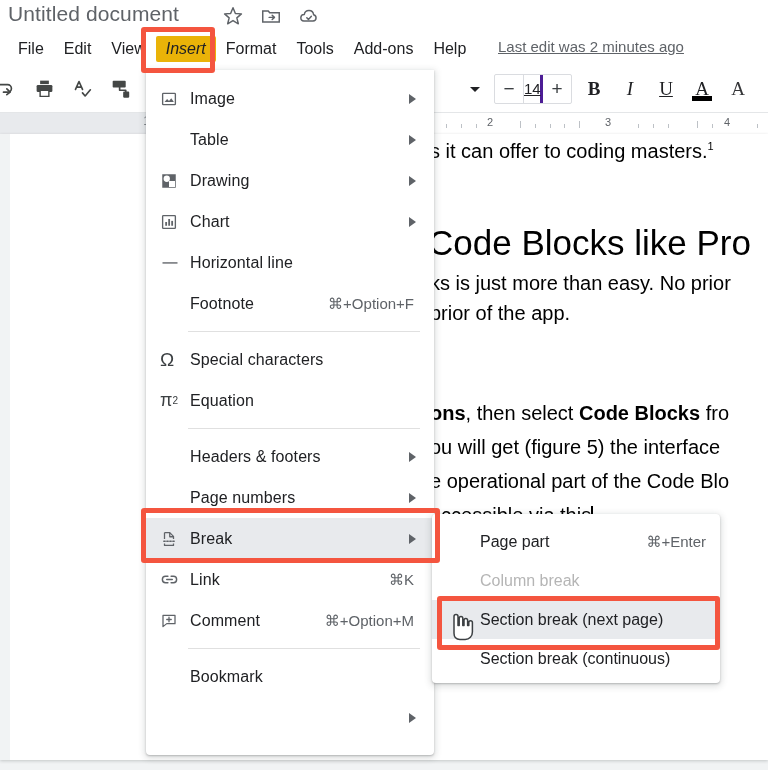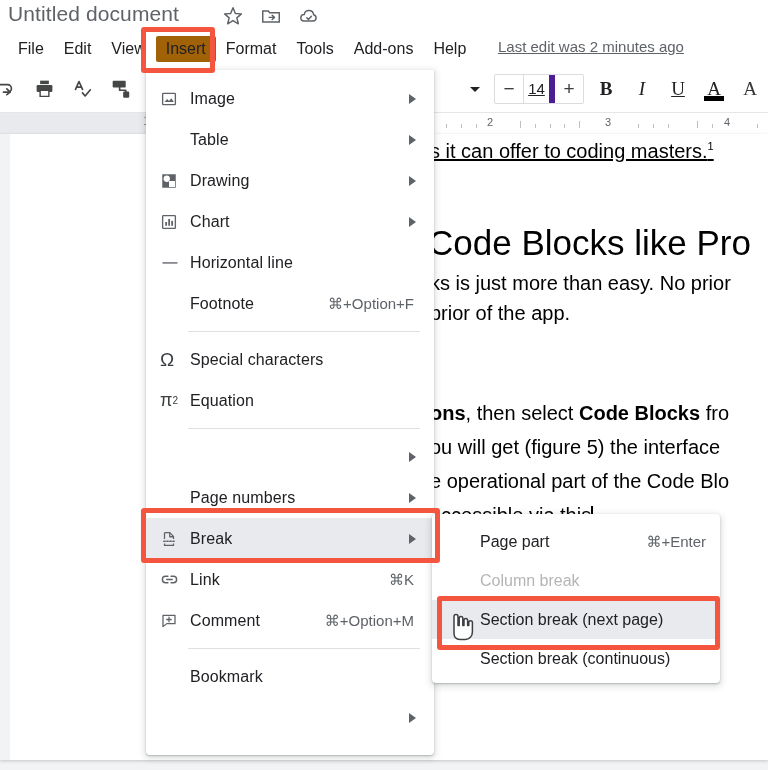--- a/index.html
+++ b/index.html
@@ -33,21 +33,21 @@
   }
   .menu-items {
     position: absolute; left: 8px; top: 0; height: 30px;
     display: flex; align-items: center; gap: 0px;
   }
   .menu-item {
     font-size: 16px; color: #202124; padding: 3px 10px;
     white-space: nowrap; line-height: 20px;
     border-radius: 2px;
   }
-  .menu-item.active { background: #a16207; }
+  .menu-item.active { background: #eab308; font-style: italic; }
   .lastedit {
     position: absolute; left: 498px; top: 4px;
     font-size: 15px; color: #5f6368;
     text-decoration: underline; white-space: nowrap;
   }
 
   
   .toolbar {
     position: absolute; left: 0; top: 68px; width: 768px; height: 44px;
     background: #ffffff;
@@ -58,22 +58,22 @@
 
   .tb-right { position: absolute; left: 466px; top: 6px; display: flex; align-items: center; gap: 4px; }
   .caret-down { width: 18px; height: 18px; display:flex; align-items:center; justify-content:center; }
   .fontsize-box {
     display: flex; align-items: center;
     border: 1px solid #dadce0; border-radius: 2px; height: 30px;
     margin-left: 6px;
   }
   .fs-btn { width: 28px; height: 28px; display: flex; align-items: center; justify-content: center;
             font-size: 19px; color: #3c4043; }
-  .fs-val { width: 32px; text-align: center; font-size: 15px; color: #202124;
-            border-left: 1px solid #dadce0; border-right: 6px solid #4c1d95; line-height: 28px; height:28px;text-decoration:underline;}
+  .fs-val { width: 20px; text-align: center; font-size: 15px; color: #202124;
+            border-left: 1px solid #dadce0; border-right: 3px solid #4c1d95; line-height: 28px; height:28px;text-decoration:underline;}
   .fmt-btn { width: 28px; height: 30px; display: flex; align-items: center; justify-content: center;
              font-size: 19px; color: #202124; margin-left: 4px; }
   .fmt-b { font-weight: bold; font-family: "Liberation Serif", serif; }
   .fmt-i { font-style: italic; font-family: "Liberation Serif", serif; }
   .fmt-u { text-decoration: underline; font-family: "Liberation Serif", serif;}
   .fmt-a { position: relative; font-family: "Liberation Serif", serif; }
   .fmt-a .bar { position: absolute; left: 4px; right: 4px; bottom: 3px; height: 5px; background: #000; }
 
   
   .ruler {
@@ -259,21 +259,21 @@
   <span class="rtick" style="left:638px"></span>
     <span class="rtick" style="left:653px"></span>
   <span class="rtick" style="left:668px"></span>
     <span class="rtick major" style="left:697px"></span>
   <span class="rtick" style="left:712px"></span>
     <span class="rtick" style="left:757px"></span>
 </div>
 
 <div class="canvas">
   <div class="page">
-    <div class="doc-text" style="left:430px; top:6px;text-decoration:underline;">
+    <div class="doc-text" style="left:430px; top:6px;">
       <span>s it can offer to coding masters.</span><span class="doc-sup">1</span>
     </div>
     <div class="doc-h" style="left:428px; top:89px;">Code Blocks like Pro</div>
     <div class="doc-text" style="left:430px; top:138px;">ks is just more than easy. No prior</div>
     <div class="doc-text" style="left:430px; top:168px;">prior of the app.</div>
     <div class="doc-text" style="left:430px; top:268px;">
       <b>ons</b><span>, then select </span><b>Code Blocks</b><span> fro</span>
     </div>
     <div class="doc-text" style="left:430px; top:302px;">ou will get (figure 5) the interface</div>
     <div class="doc-text" style="left:430px; top:336px;">e operational part of the Code Blo</div>
@@ -352,20 +352,21 @@
 
   <div class="mrow">
     <span class="micon" style="font-size:18px;color:#3c4043;">π<sup style="font-size:10px">2</sup></span>
     <span class="mlabel">Equation</span>
   </div>
 
   <div class="mdiv"></div>
 
   <div class="mrow">
     <span class="micon"></span>
+    <span class="mlabel">Headers &amp; footers</span>
     <span class="marrow"></span>
   </div>
 
   <div class="mrow">
     <span class="micon"></span>
     <span class="mlabel">Page numbers</span>
     <span class="marrow"></span>
   </div>
 
   <div class="mrow hl">

